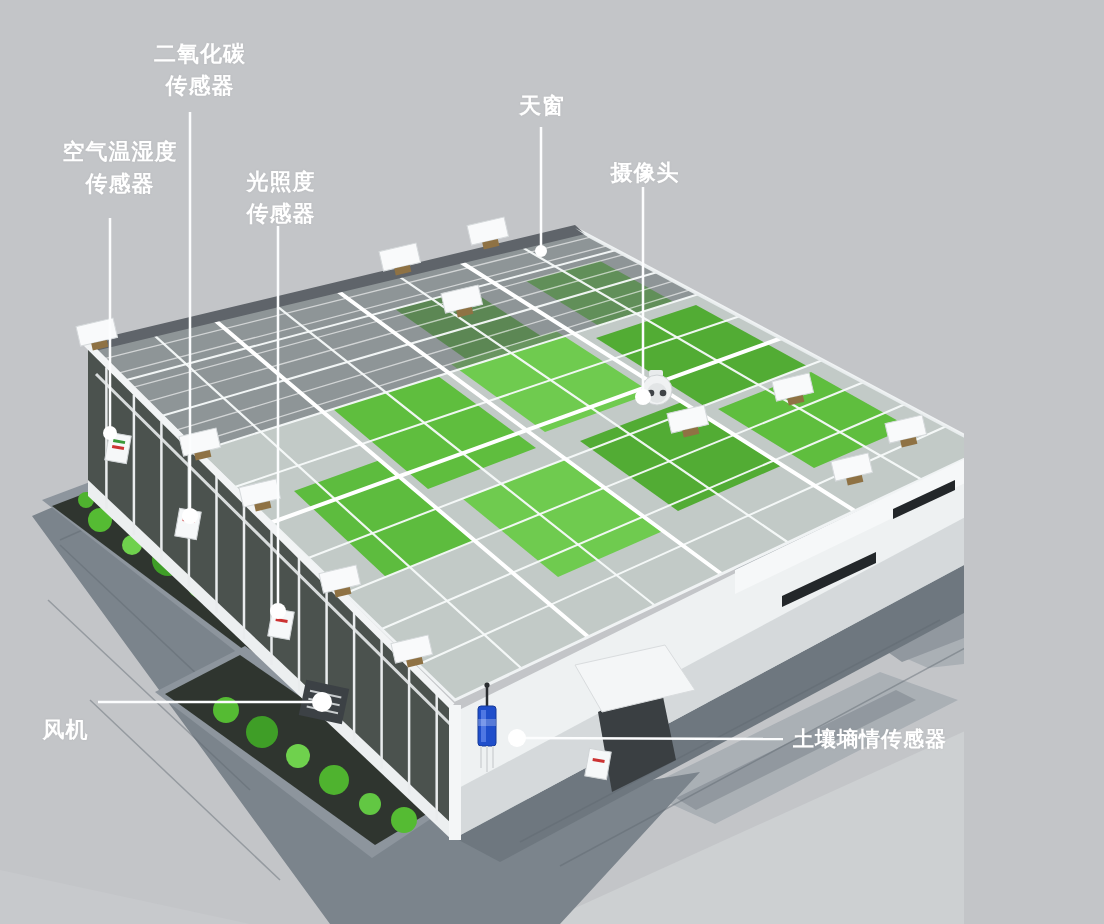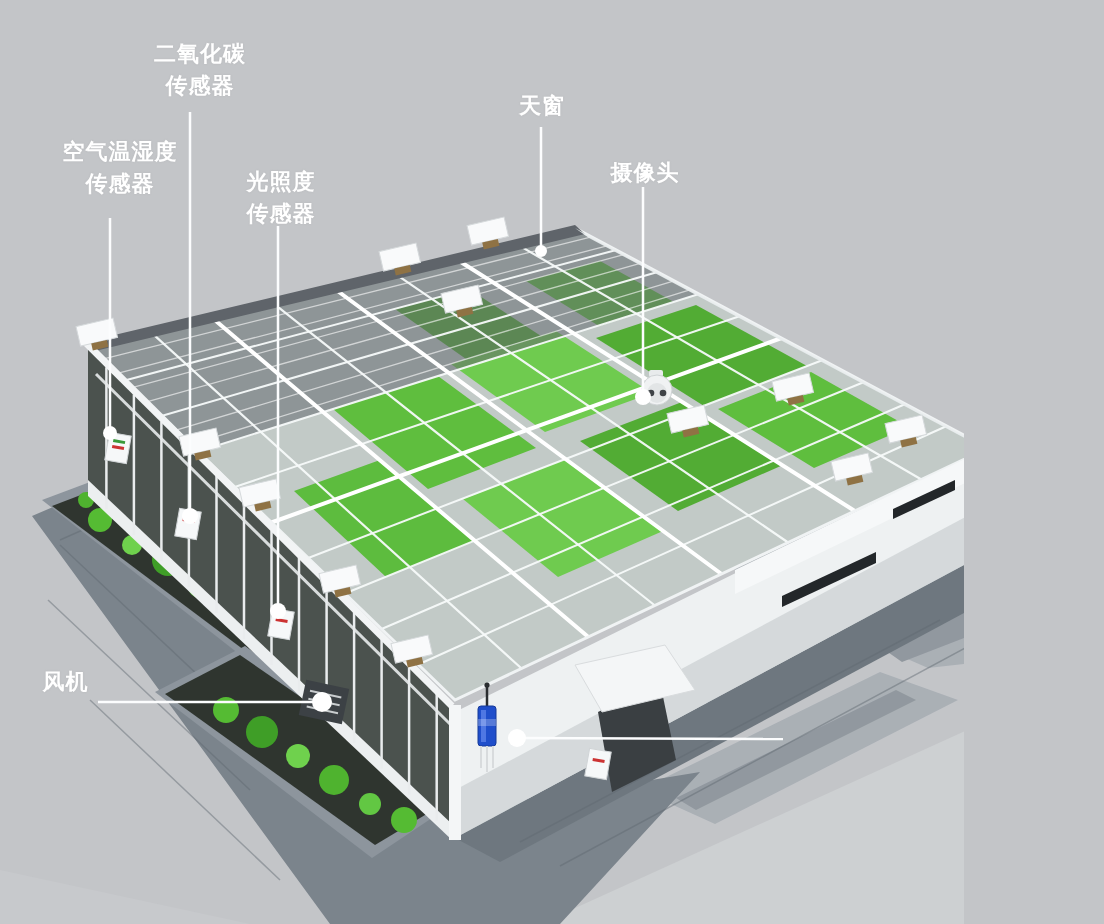--- a/index.html
+++ b/index.html
@@ -239,14 +239,15 @@
 </svg>
 
   <div class="label" style="left:130px;top:40px;width:140px;">二氧化碳
 传感器</div>
   <div class="label" style="left:45px;top:138px;width:150px;">空气温湿度
 传感器</div>
   <div class="label" style="left:231px;top:168px;width:100px;">光照度
 传感器</div>
   <div class="label" style="left:492px;top:92px;width:100px;">天窗</div>
   <div class="label" style="left:595px;top:150px;width:100px;margin-top:9px;">摄像头</div>
-  <div class="label" style="left:28px;top:668px;width:75px;">风机</div>
+  <div class="label" style="left:28px;top:716px;width:75px;">风机</div>
+  <div class="label small" style="left:793px;top:726px;text-align:left;">土壤墒情传感器</div>
 </div>
 
 </body></html>

